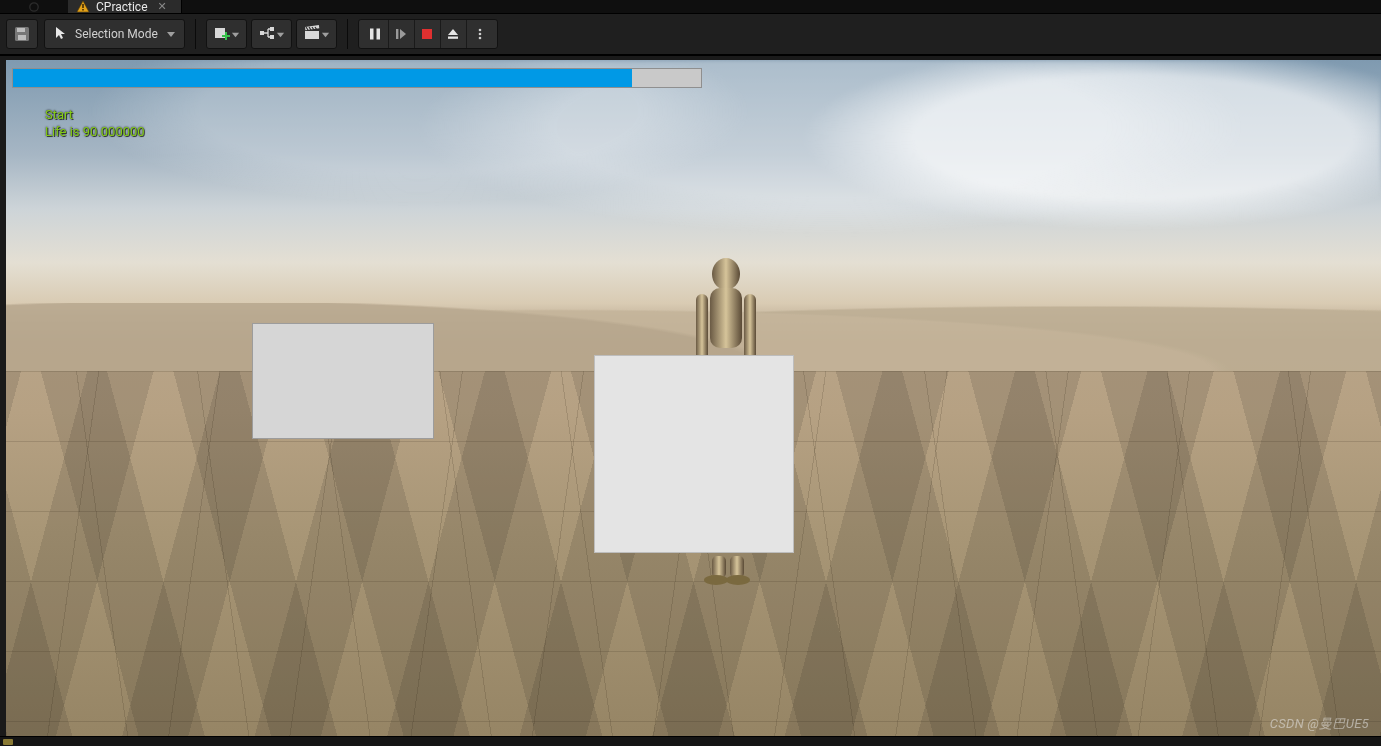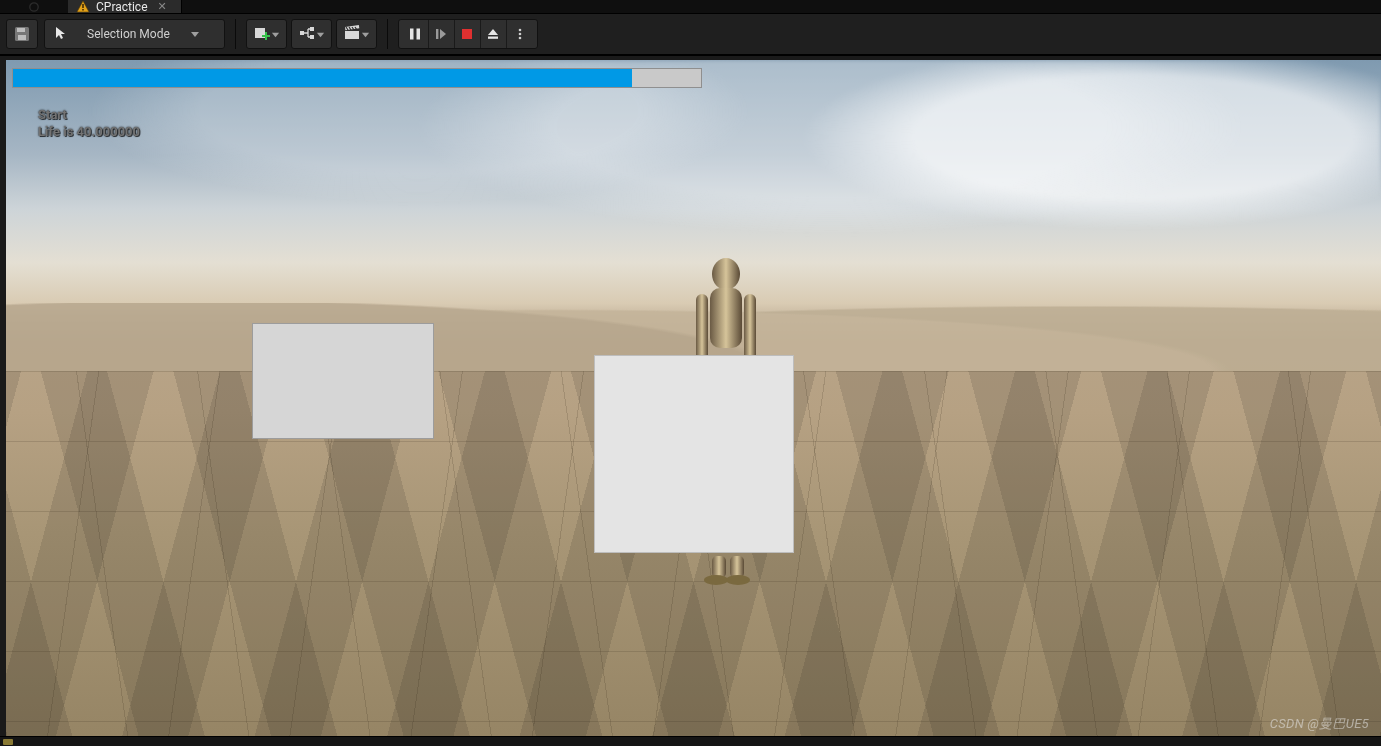--- a/index.html
+++ b/index.html
@@ -37,22 +37,22 @@
     background:#1f1f1f;
     border-bottom: 2px solid #000;
   }
   .tb-btn {
     display:flex; align-items:center; justify-content:center;
     height:30px; min-width:30px; padding:0 6px;
     background:#2f2f2f; border:1px solid #111; border-radius:3px;
     color:#d0d0d0;
   }
   .tb-btn.mode {
-    display:flex; align-items:center; gap:18px;
-    padding:0 24px 0 8px;
+    display:flex; align-items:center; gap:6px;
+    padding:0 8px 0 8px;
   }
   .tb-btn.mode .chev { margin-left:2px; }
   .tb-sep { width:1px; height:30px; background:#0a0a0a; margin:0 4px; }
   .tb-group { display:flex; align-items:center; gap:4px; }
 
   .chev-down { display:inline-block; }
   .chev-down svg { display:block; }
 
   
   .play-cluster {
@@ -145,23 +145,23 @@
     width:690px; height:20px;
     background:#c9c9c9;
     border:1px solid #8f8f8f;
   }
   .hud-bar-fill {
     height:100%;
     background:#0099e6;
     width:90%;
   }
   .hud-text {
-    position:absolute; left:32px; top:46px;
-    font-size:13px; font-weight:700;
-    color:#737373;
+    position:absolute; left:39px; top:46px;
+    font-size:13px; font-weight:400;
+    color:#84cc16;
     text-shadow: 0 0 2px #000, 1px 1px 0 rgba(0,0,0,.6);
     line-height:17px;
   }
 
   
   .panel-a {
     position:absolute; left:246px; top:263px;
     width:182px; height:116px;
     background:#d6d6d6;
     border:1px solid #9c9c9c;
@@ -353,21 +353,21 @@
         <ellipse cx="52" cy="324" rx="12" ry="5" fill="#7a693f"></ellipse>
       </svg>
     </div>
 
     <div class="hud-bar-wrap">
       <div class="hud-bar-fill" id="hud-fill" style="width: 90%;"></div>
     </div>
 
     <div class="hud-text">
       <div>Start</div>
-      <div>Life is 40.000000</div>
+      <div>Life is 90.000000</div>
     </div>
 
     <div class="panel-a"></div>
     <div class="panel-b"></div>
 
     <div class="watermark">CSDN @曼巴UE5</div>
   </div>
 </div>
 
 <div class="statusbar">

